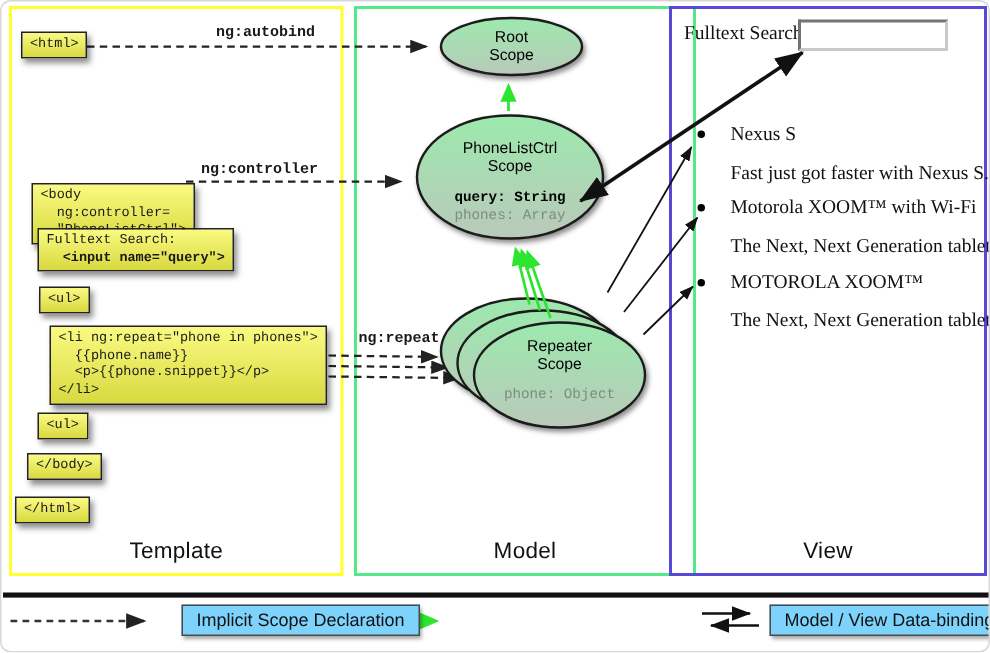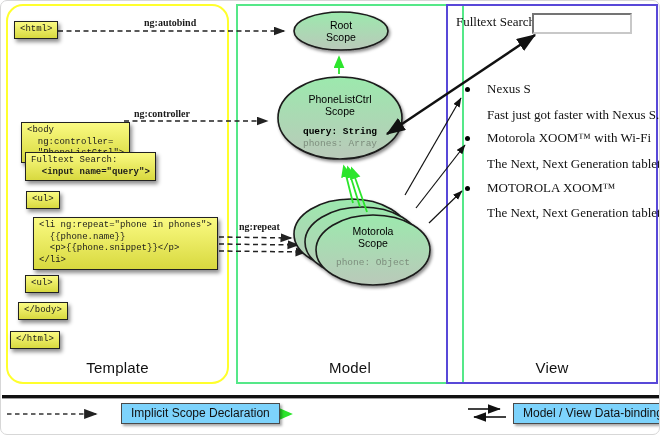--- a/index.html
+++ b/index.html
@@ -2,33 +2,33 @@
 <html><head>
 <meta charset="utf-8">
 <style>
   html,body{margin:0;padding:0;background:#fff;}
   #stage{
     position:relative;width:660px;height:435px;overflow:hidden;
     background:#fff;border:1px solid #d7d7d7;border-radius:7px;box-sizing:border-box;
     font-family:"Liberation Sans",sans-serif;
   }
   .col{position:absolute;top:3px;height:380px;box-sizing:border-box;border:2px solid;}
-  #col-template{left:5px;width:223px;border-color:#ffff2d;border-radius:17px;}
+  #col-template{left:5px;width:223px;border-color:#ffff2d;}
   #col-model{left:235px;width:228px;border-color:#55e888;}
   #col-view{left:445px;width:212px;border-color:#5848d8;}
   .col-label{position:absolute;bottom:6px;left:0;width:100%;text-align:center;
     font-size:15px;color:#111;letter-spacing:.2px;}
   .code{
     position:absolute;background:linear-gradient(#fafa82,#d8d93f);
     border:1.5px solid #222;box-shadow:2px 3px 4px rgba(0,0,0,.45);
     font-family:Liberation Mono, monospace;
     font-size:9px;line-height:1.3;padding:2px 5px;white-space:pre;color:#1a1a1a;z-index:3;
   }
   .code .b{font-weight:bold;}
-  .ann{position:absolute;font-family:Liberation Serif, serif;
+  .ann{position:absolute;font-family:Liberation Mono, monospace;
     font-weight:bold;font-size:10px;color:#1a1a1a;z-index:3;}
   svg#wires{position:absolute;left:0;top:0;z-index:2;pointer-events:none;}
   .etext{position:absolute;text-align:center;color:#000;z-index:4;}
   .etitle{font-size:10.5px;line-height:1.18;}
   .eprop{font-family:Liberation Mono, monospace;font-size:9.5px;line-height:1.2;}
   .muted{color:#7d8d7d;}
   .serif{font-family:"Liberation Serif",serif;font-size:13px;color:#111;}
   .vitem{position:absolute;left:486px;z-index:4;white-space:nowrap;}
   .vbullet{position:absolute;left:464px;z-index:4;width:5px;height:5px;border-radius:50%;background:#000;}
   #search-input{position:absolute;left:531px;top:12px;width:92px;height:15px;
@@ -138,21 +138,21 @@
     <div>Root</div>
       <div>Scope</div>
   </div>
   <div class="etext etitle" style="left:277px;top:92px;width:124px">
     <div>PhoneListCtrl</div>
       <div>Scope</div>
   </div>
   <div class="etext eprop" style="left:277px;top:125px;width:124px;font-weight:bold">query: String</div>
   <div class="etext eprop muted" style="left:277px;top:137px;width:124px">phones: Array</div>
   <div class="etext etitle" style="left:315px;top:224px;width:114px">
-    <div>Motorola</div>
+    <div>Repeater</div>
       <div>Scope</div>
   </div>
   <div class="etext eprop muted" style="left:315px;top:256px;width:114px">phone: Object</div>
 
   <div class="serif" style="position:absolute;left:455px;top:13px;z-index:4">Fulltext Search:</div>
   <input id="search-input" type="text" value="" style="">
 
   <span class="vbullet" style="top:86px"></span>
   <div class="vitem serif" style="top:80px">Nexus S</div>
   <div class="vitem serif" style="top:106px">Fast just got faster with Nexus S.</div>

